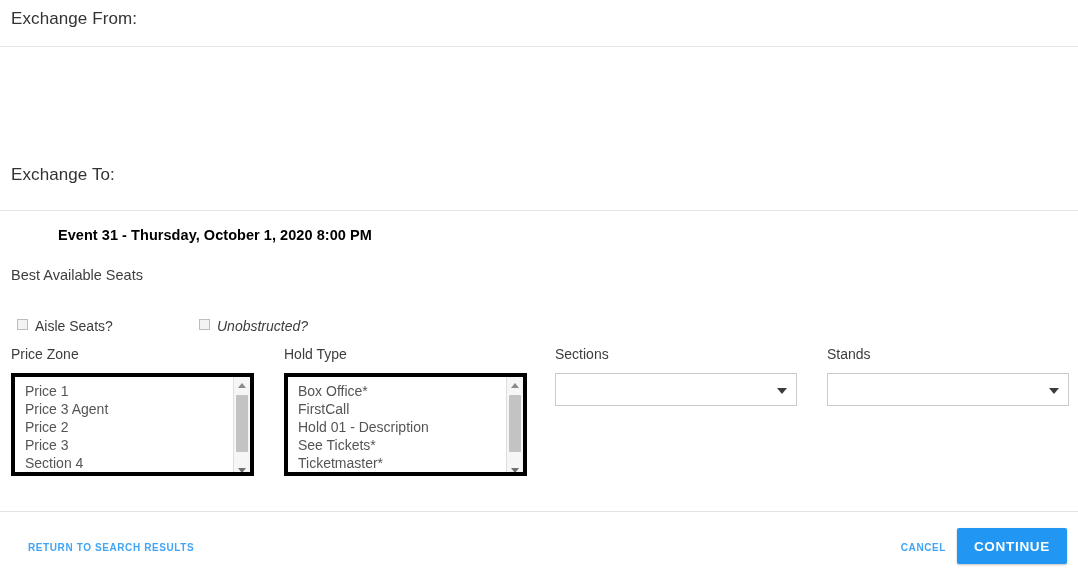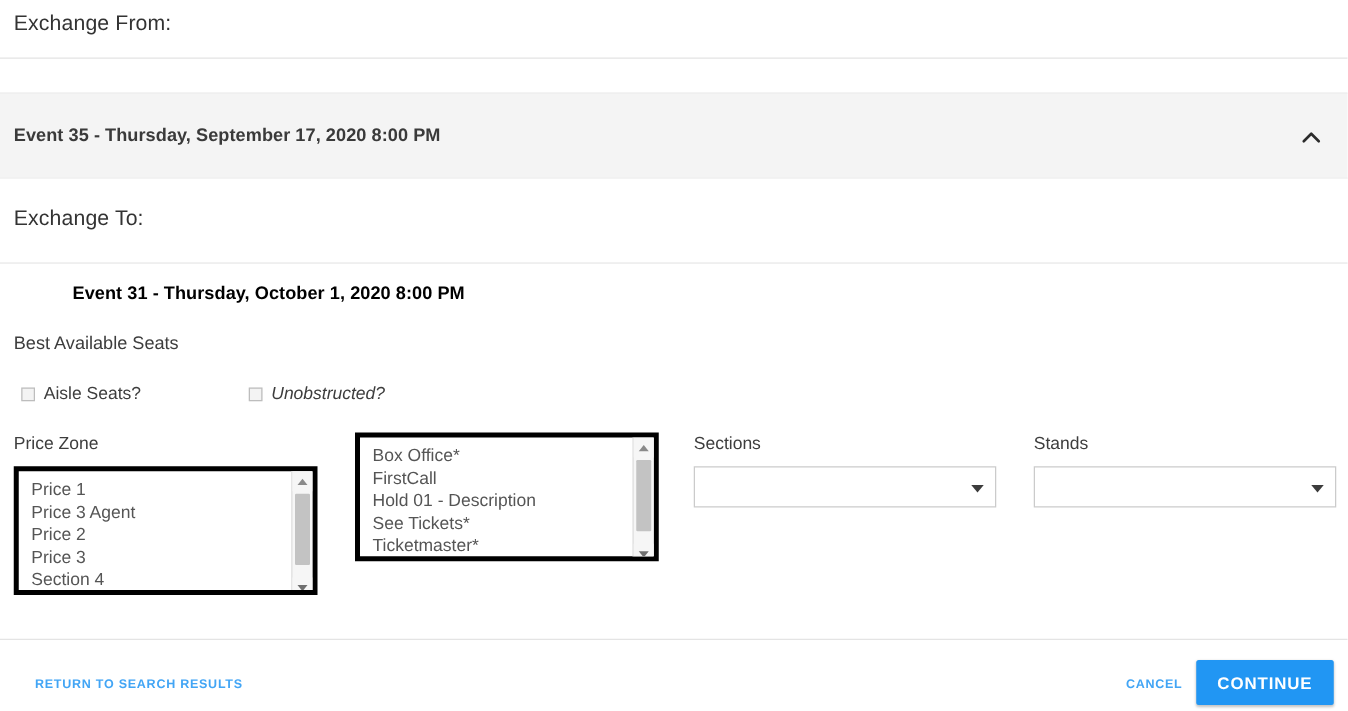--- a/index.html
+++ b/index.html
@@ -131,23 +131,23 @@
   
   .checkbox-row {
     position: absolute;
     left: 0;
     top: 92px;
     width: 1078px;
     height: 24px;
   }
   .cb-item {
     position: absolute;
-    top: 4px;
+    top: 16px;
     display: flex;
-    align-items: flex-end;
+    align-items: flex-start;
     cursor: pointer;
   }
   .cb-item.aisle  { left: 17px; }
   .cb-item.unobs  { left: 199px; font-style: italic; }
   .cb-box {
     width: 11px;
     height: 11px;
     border: 1px solid #bdbdbd;
     background: #f3f3f3;
     box-sizing: border-box;
@@ -333,28 +333,20 @@
 </style>
 </head>
 <body>
 
 <div class="page">
 
   <div class="exchange-from-header">
     <div class="exchange-from-title">Exchange From:</div>
   </div>
 
-  <div class="event-band">
-    <div class="event-band-label">Event 35 - Thursday, September 17, 2020 8:00 PM</div>
-    <div class="chevron-up">
-      <svg width="26" height="26" viewBox="0 0 26 26" aria-hidden="true">
-        <path d="M7 16 L13 10 L19 16" fill="none" stroke="#2b2b2b" stroke-width="2.1" stroke-linecap="round" stroke-linejoin="round"></path>
-      </svg>
-    </div>
-  </div>
 
   <div class="ghost" style="left:363px; top:156px;">Section</div>
   <div class="ghost" style="left:497px; top:156px;">Row</div>
   <div class="ghost" style="left:625px; top:156px;">Seat Number</div>
   <div class="ghost" style="left:1000px; top:156px;">Price</div>
 
   <div class="exchange-to-header">
     <div class="exchange-to-title">Exchange To:</div>
   </div>
 
@@ -392,20 +384,21 @@
           </div>
           <div class="sb-thumb"></div>
           <div class="sb-btn down">
             <span class="sb-arrow down"></span>
           </div>
         </div>
       </div>
     </div>
 
     <div class="field-group fg-hold-type">
+      <span class="field-label">Hold Type</span>
       <div class="listbox">
         <ul class="listbox-items">
           <li>Box Office*</li>
           <li>FirstCall</li>
           <li>Hold 01 - Description</li>
           <li>See Tickets*</li>
           <li>Ticketmaster*</li>
           <li>promo hold*</li>
         </ul>
         <div class="sb">

